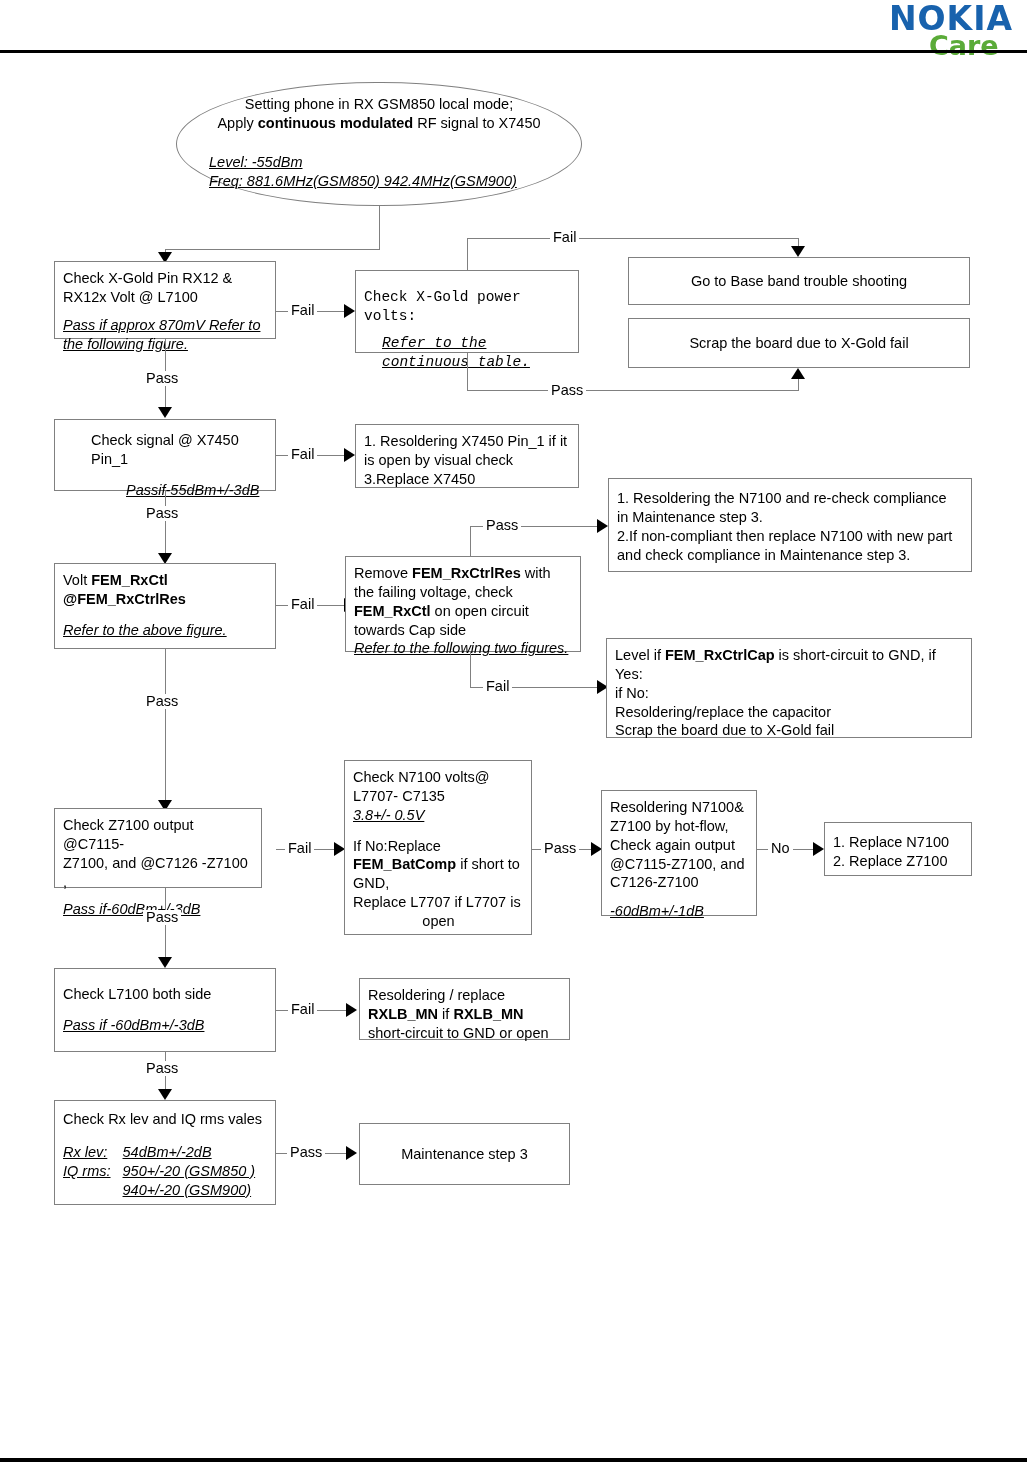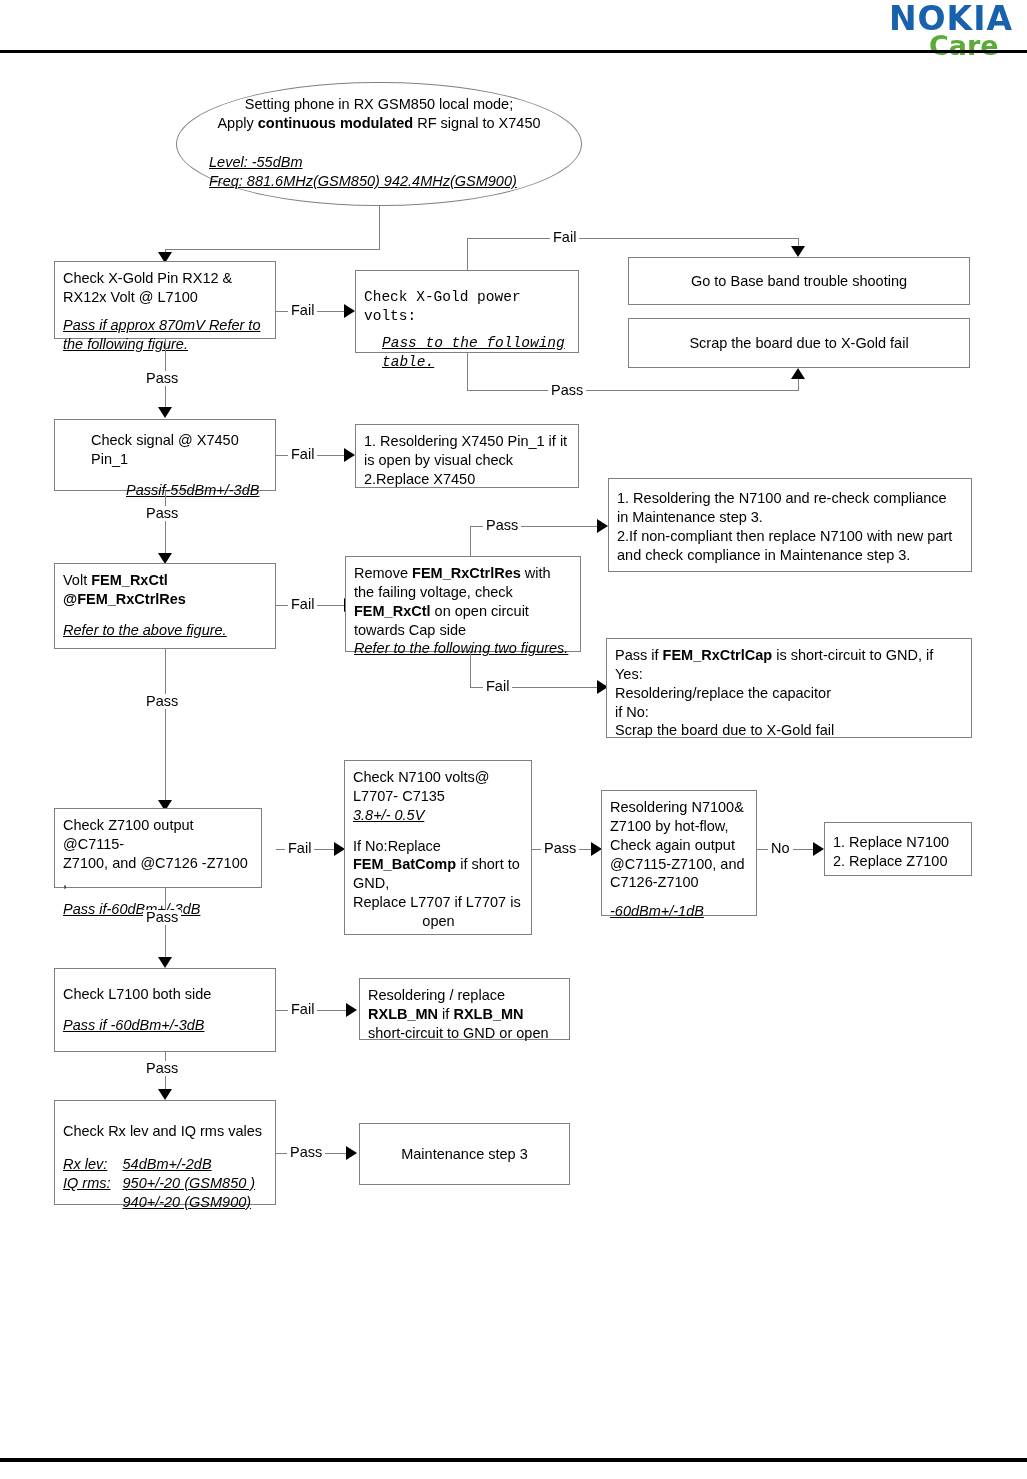--- a/index.html
+++ b/index.html
@@ -163,21 +163,21 @@
     <div class="iu">the following figure.</div>
   </div>
 
   <div class="ln h" style="left:276px; top:311px; width:68px;"></div>
   <div class="elabel" style="left:288px; top:303px;">Fail</div>
   <div class="arrow right" style="left:344px; top:304px;"></div>
 
   <div class="node" style="left:355px; top:270px; width:224px; height:83px;font-family:Liberation Mono, monospace;">
     <div style="margin-top:10px;">Check X-Gold power volts:</div>
     <div style="height:8px;"></div>
-    <div class="iu" style="margin-left:18px;">Pass to the following table.</div>
+    <div class="iu" style="margin-left:18px;">Refer to the continuous table.</div>
   </div>
 
   <div class="ln v" style="left:467px; top:238px; height:33px;"></div>
   <div class="ln h" style="left:467px; top:238px; width:331px;"></div>
   <div class="ln v" style="left:798px; top:238px; height:17px;"></div>
   <div class="elabel" style="left:550px; top:230px;">Fail</div>
   <div class="arrow down" style="left:791px; top:246px;"></div>
 
   <div class="node center" style="left:628px; top:257px; width:342px; height:48px;">
     <span>Go to Base band trouble shooting</span>
@@ -203,21 +203,21 @@
     <div class="iu" style="margin-left:35px;">Passif-55dBm+/-3dB</div>
   </div>
 
   <div class="ln h" style="left:276px; top:455px; width:68px;"></div>
   <div class="elabel" style="left:288px; top:447px;">Fail</div>
   <div class="arrow right" style="left:344px; top:448px;"></div>
 
   <div class="node" style="left:355px; top:424px; width:224px; height:64px;">
     <div>1. Resoldering X7450 Pin_1 if it</div>
     <div>is open by visual check</div>
-    <div>2.Replace X7450</div>
+    <div>3.Replace X7450</div>
   </div>
 
   <div class="ln v" style="left:165px; top:491px; height:72px;"></div>
   <div class="elabel" style="left:143px; top:506px;">Pass</div>
   <div class="arrow down" style="left:158px; top:553px;"></div>
 
   <div class="node" style="left:54px; top:563px; width:222px; height:86px;">
     <div>
       <span>Volt </span><span class="b">FEM_RxCtl</span>
     </div>
@@ -254,25 +254,25 @@
     <div>and check compliance in Maintenance step 3.</div>
   </div>
 
   <div class="ln v" style="left:470px; top:652px; height:35px;"></div>
   <div class="ln h" style="left:470px; top:687px; width:131px;"></div>
   <div class="elabel" style="left:483px; top:679px;">Fail</div>
   <div class="arrow right" style="left:597px; top:680px;"></div>
 
   <div class="node" style="left:606px; top:638px; width:366px; height:100px;">
     <div>
-      <span>Pass if  </span><span class="b">FEM_RxCtrlCap</span><span> is short-circuit to GND, if</span>
+      <span>Level if  </span><span class="b">FEM_RxCtrlCap</span><span> is short-circuit to GND, if</span>
     </div>
     <div>Yes:</div>
+    <div>if No:</div>
     <div>Resoldering/replace the capacitor</div>
-    <div>if No:</div>
     <div>Scrap the board due to X-Gold fail</div>
   </div>
 
   <div class="ln v" style="left:165px; top:649px; height:158px;"></div>
   <div class="elabel" style="left:143px; top:694px;">Pass</div>
   <div class="arrow down" style="left:158px; top:800px;"></div>
 
   <div class="node" style="left:54px; top:808px; width:208px; height:80px;">
     <div>Check Z7100 output  @C7115-</div>
     <div>Z7100, and @C7126 -Z7100 ,</div>
@@ -341,21 +341,21 @@
       <span class="b">RXLB_MN</span><span> if </span><span class="b">RXLB_MN</span>
     </div>
     <div>short-circuit to GND or open</div>
   </div>
 
   <div class="ln v" style="left:165px; top:1052px; height:44px;"></div>
   <div class="elabel" style="left:143px; top:1061px;">Pass</div>
   <div class="arrow down" style="left:158px; top:1089px;"></div>
 
   <div class="node" style="left:54px; top:1100px; width:222px; height:105px;">
-    <div style="margin-top:14px;">Check Rx lev and IQ rms vales</div>
+    <div style="margin-top:2px;">Check Rx lev and IQ rms vales</div>
     <div style="height:14px;"></div>
     <table style="border-collapse:collapse; font-size:14.5px;">
       <tbody>
           <tr>
         <td style="padding:0 12px 0 0; vertical-align:top;"><span class="iu">Rx lev:</span></td>
         <td style="padding:0; vertical-align:top;"><span class="iu">54dBm+/-2dB</span></td>
       </tr>
       <tr>
         <td style="padding:0 12px 0 0; vertical-align:top;"><span class="iu">IQ rms:</span></td>
         <td style="padding:0; vertical-align:top;"><span class="iu">950+/-20 (GSM850 )</span></td>

